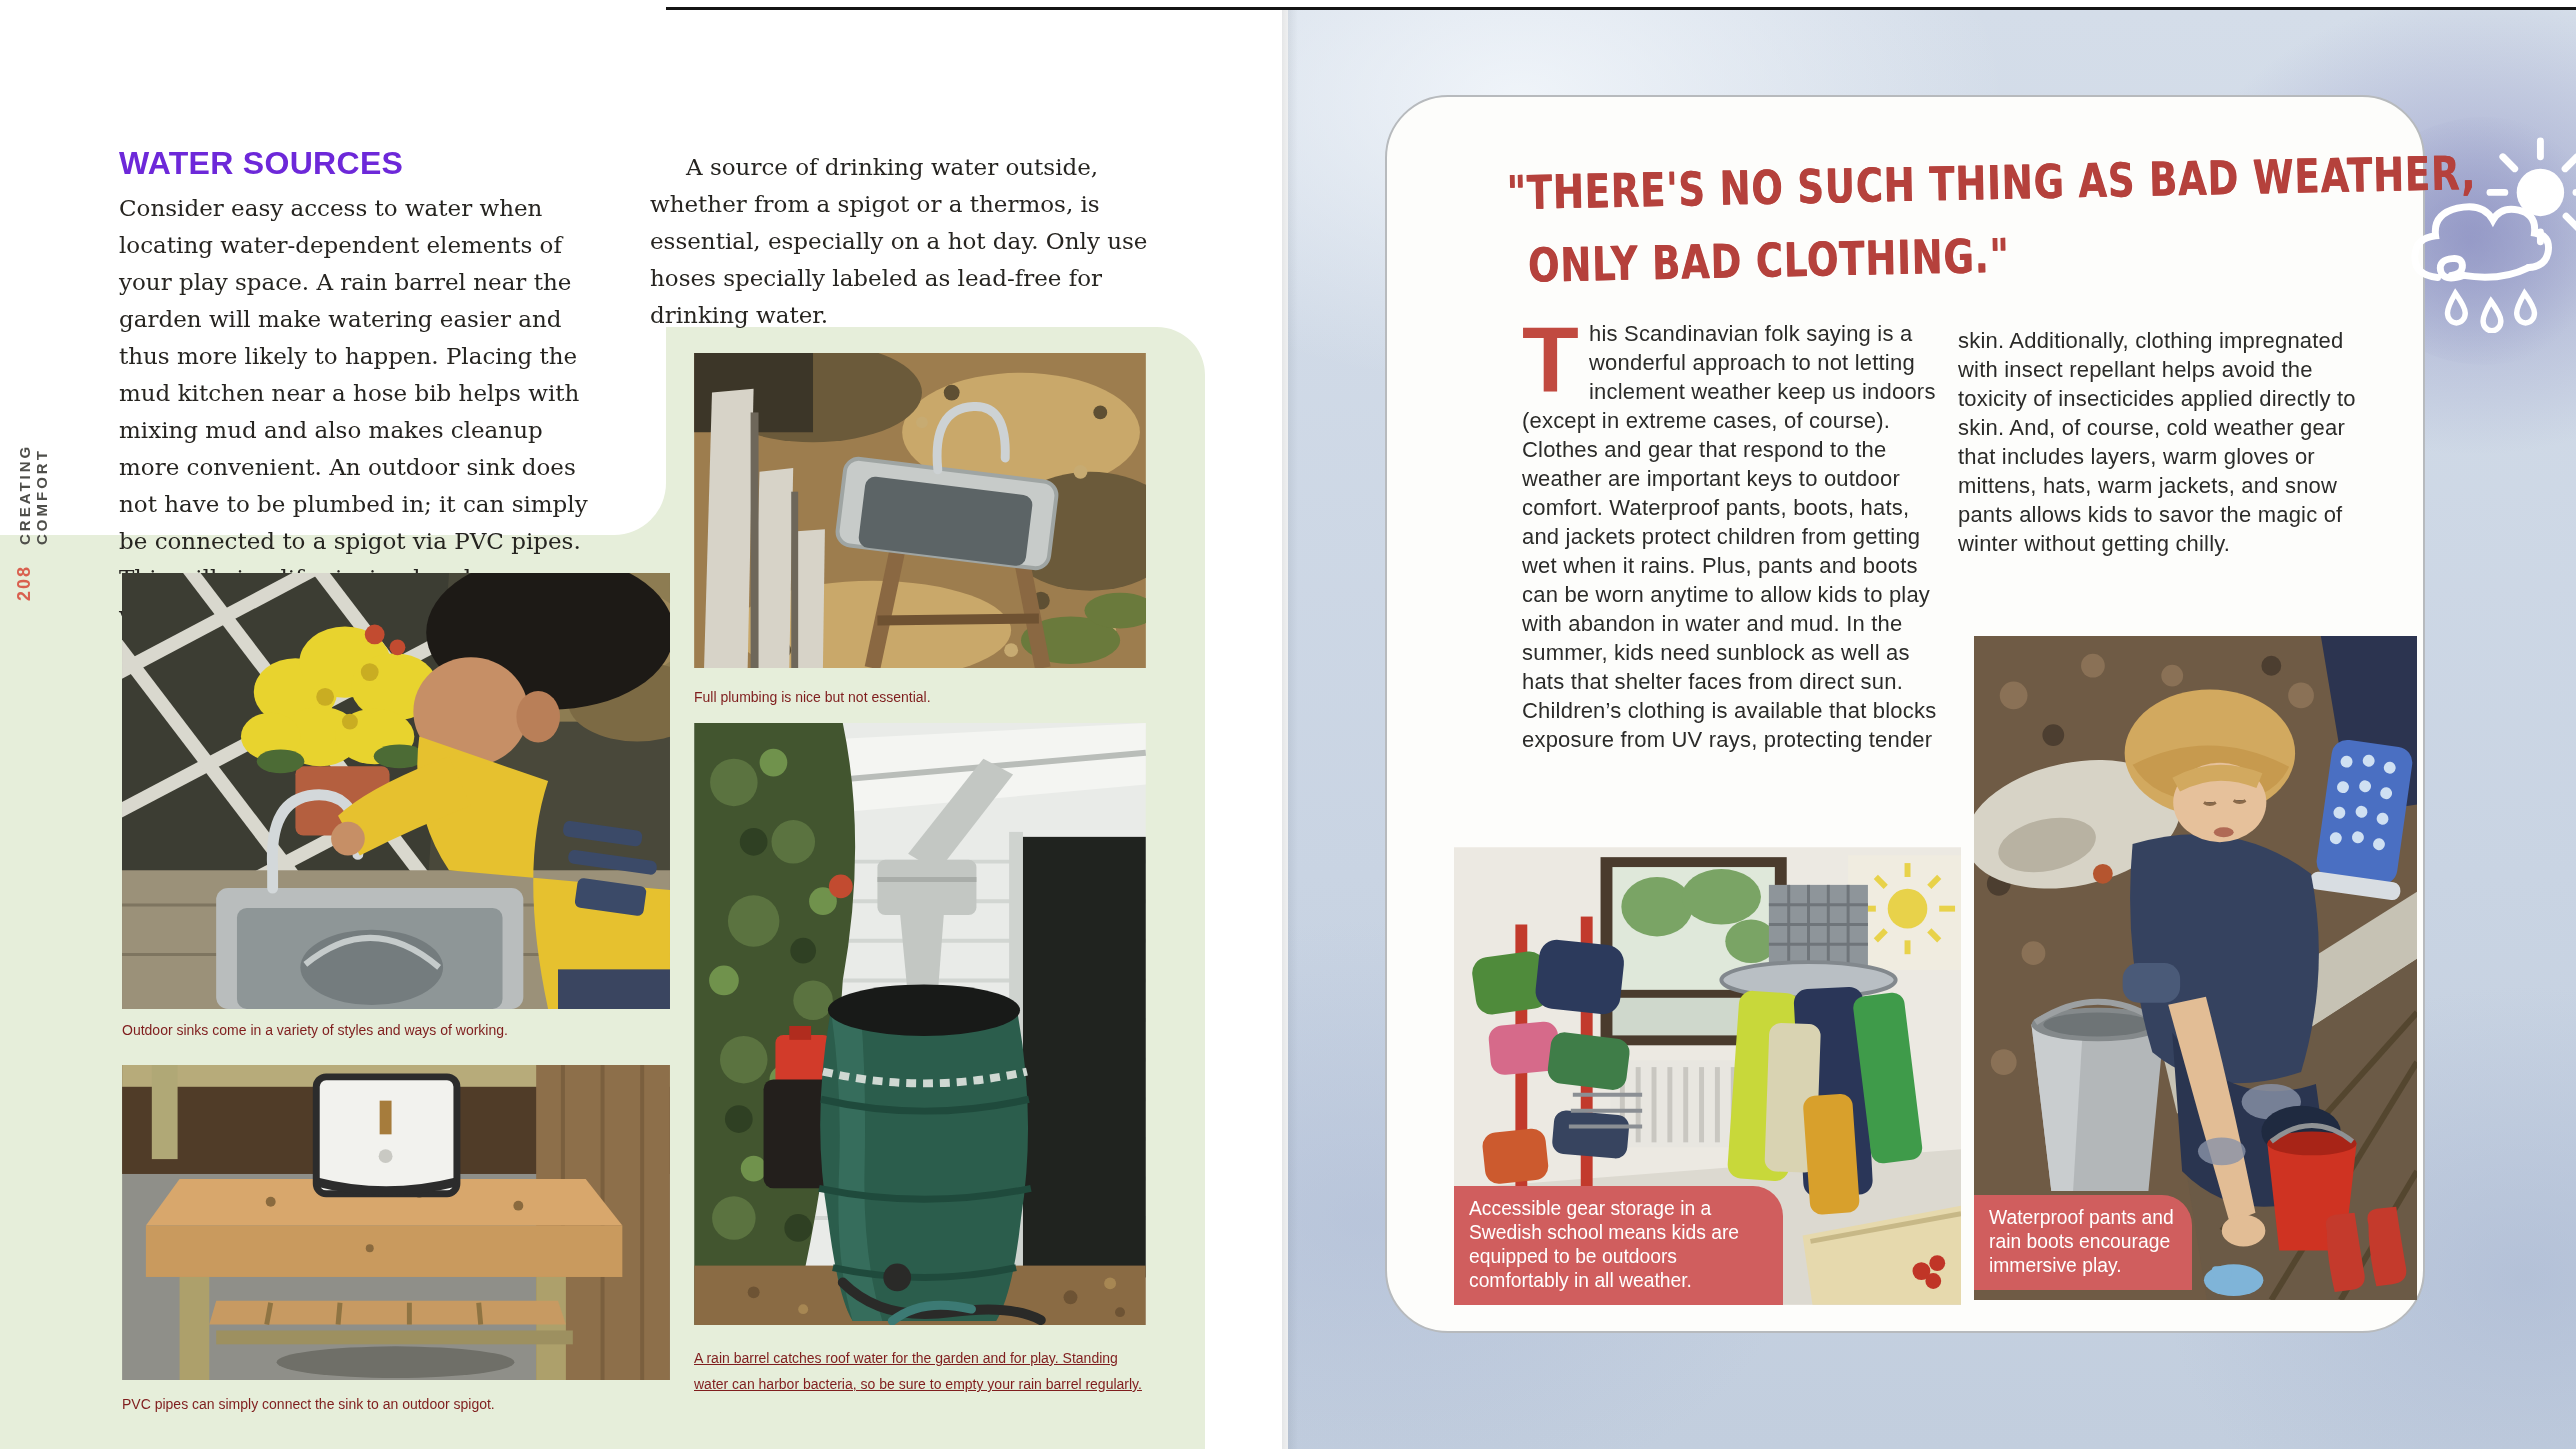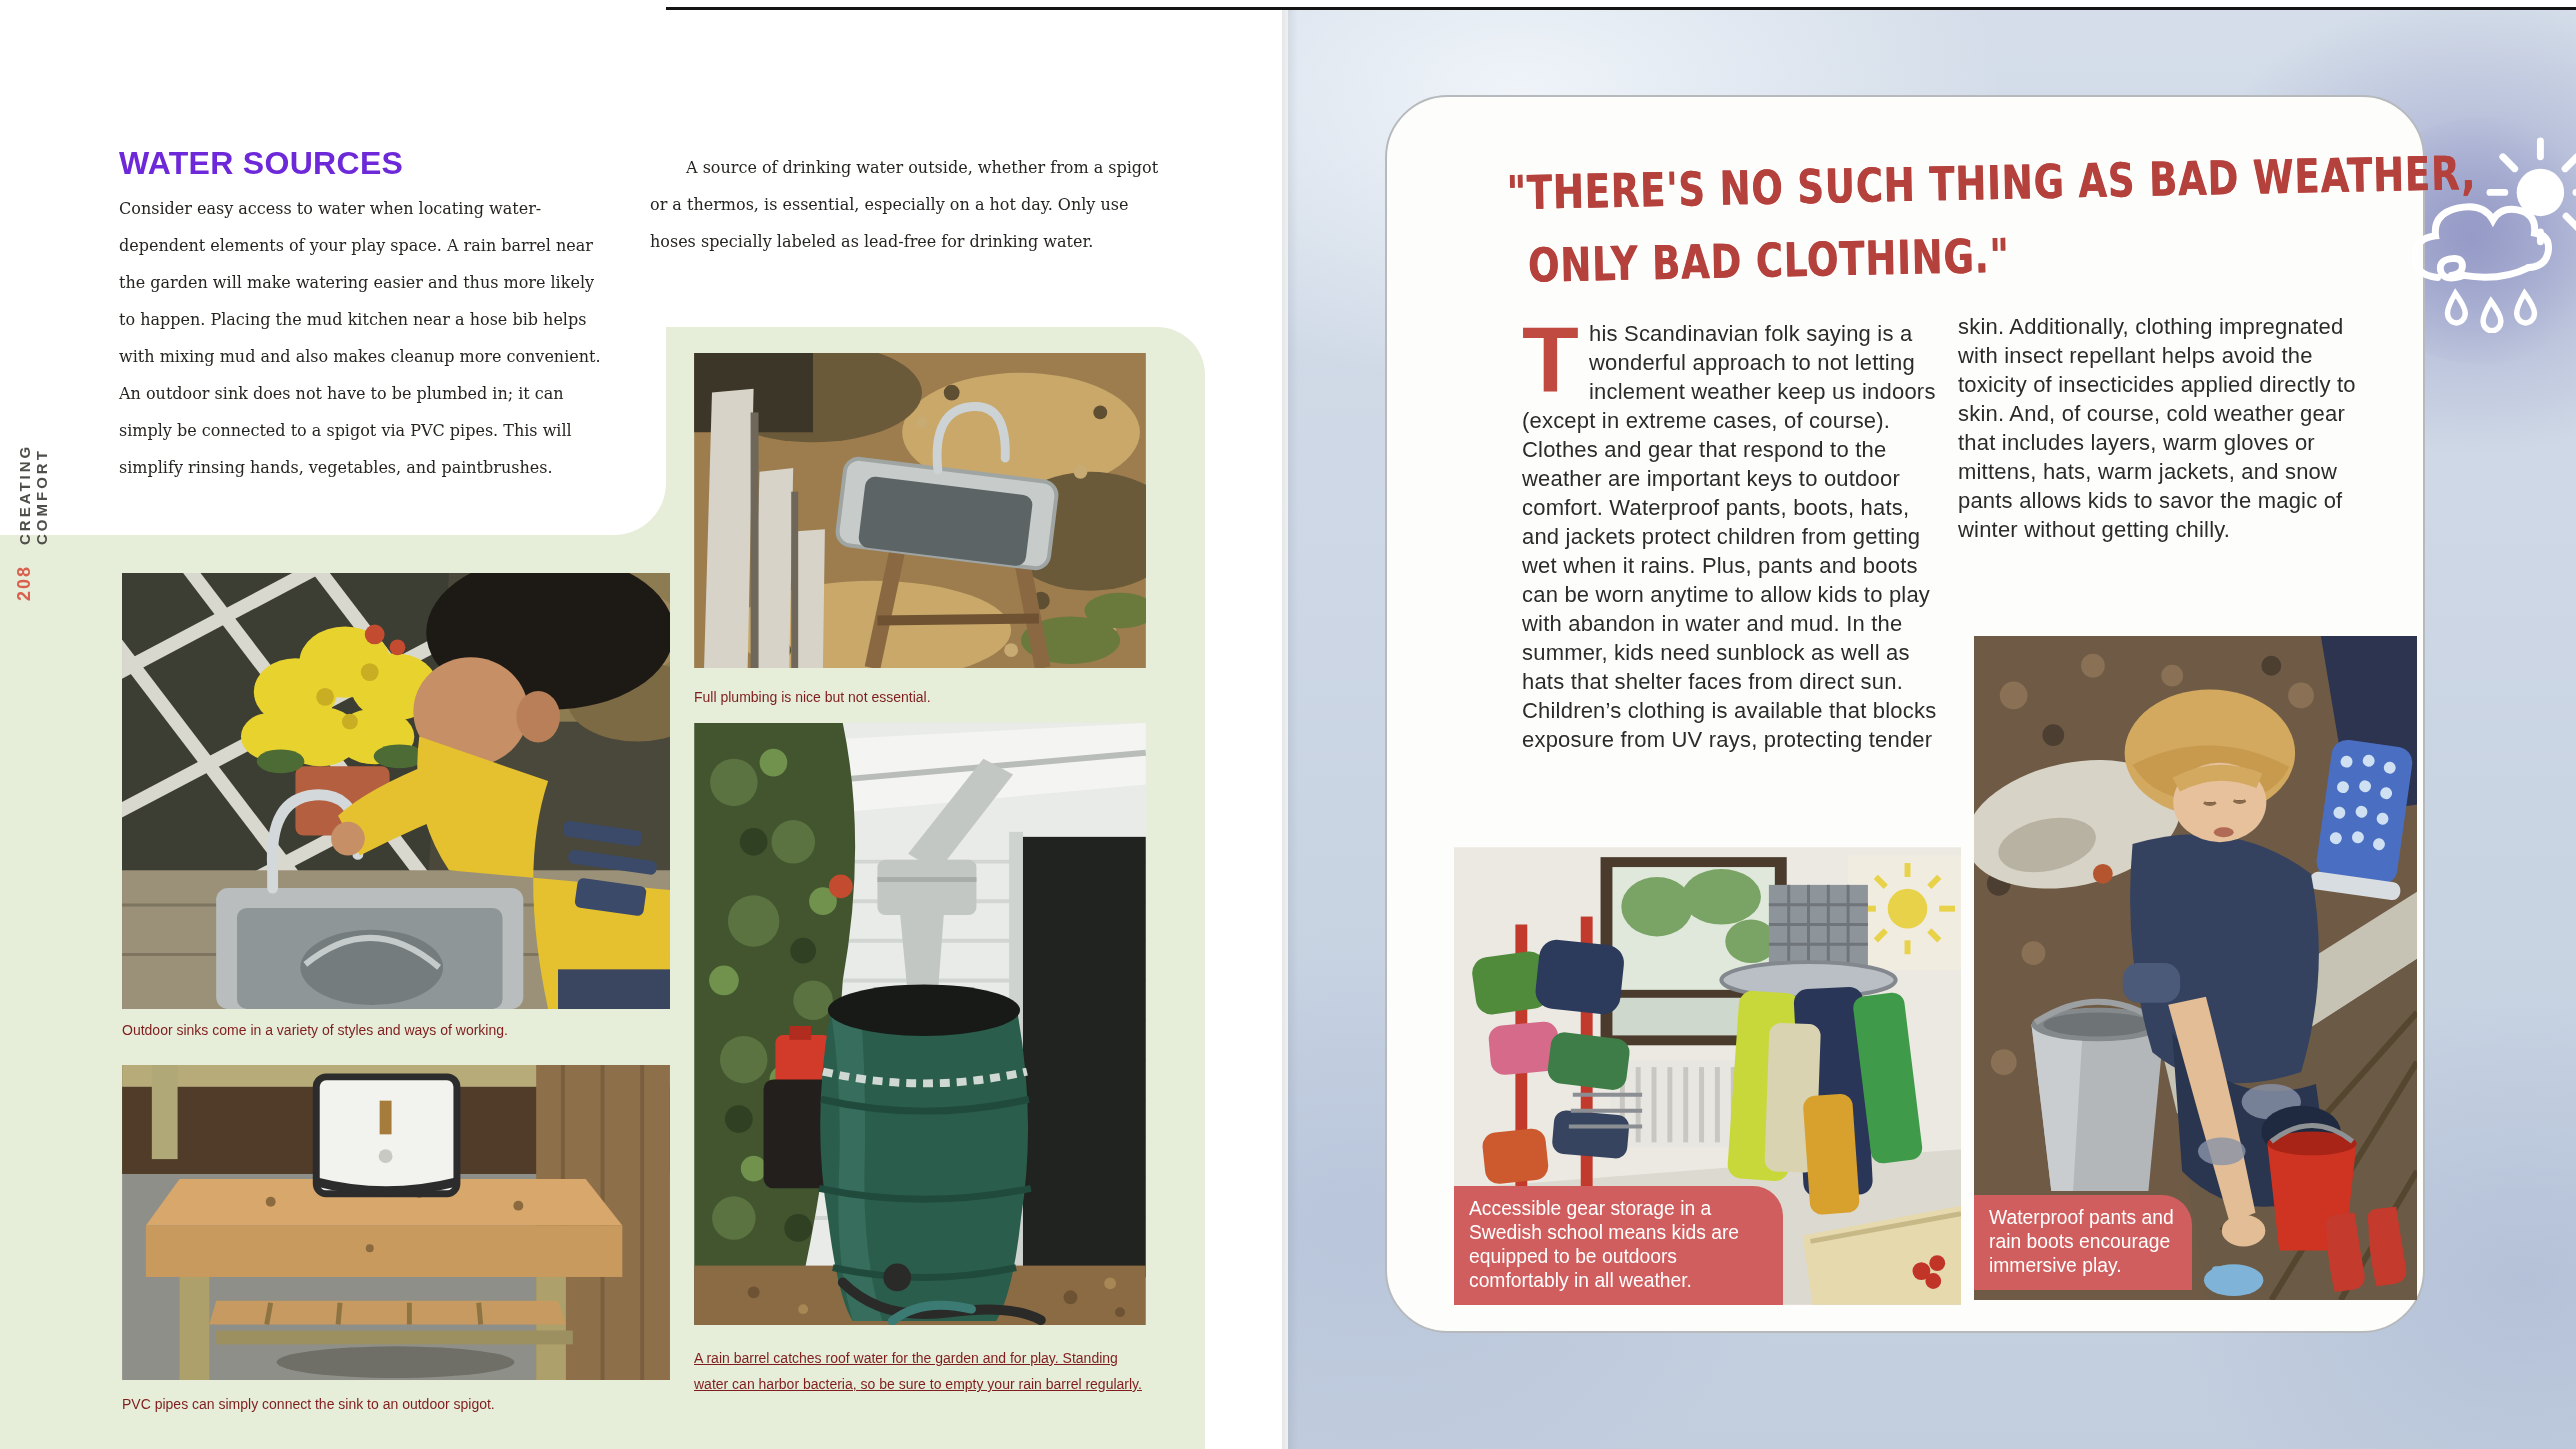--- a/index.html
+++ b/index.html
@@ -8,21 +8,21 @@
   .abs{position:absolute;}
 
   
   #top-rule{left:0;top:7px;width:2576px;height:3px;background:#141414;}
   #green-panel{left:0;top:327px;width:1205px;height:1123px;background:#e6eeda;
                border-radius:0 48px 0 0;}
   #white-card{left:0;top:0;width:666px;height:535px;background:#ffffff;
               border-radius:0 0 52px 0;}
   #left-heading{left:119px;top:145px;font-size:32px;font-weight:bold;color:#6d28d9;
                 letter-spacing:0.3px;}
-  .serif-body{font-family:"DejaVu Serif","Liberation Serif",serif;font-size:16px;
+  .serif-body{font-family:"DejaVu Serif","Liberation Serif",serif;font-size:23px;
               line-height:37px;color:#262420;text-align:left;}
   #left-col1{left:119px;top:190px;width:487px;}
   #left-col2{left:650px;top:149px;width:511px;text-indent:36px;}
   .vtext{writing-mode:vertical-rl;transform:rotate(180deg);}
   #sidebar-label{left:16px;top:347px;height:198px;font-size:15px;font-weight:bold;
                  letter-spacing:3px;color:#4e4e4a;}
   #page-number{left:14px;top:551px;height:50px;font-size:18px;font-weight:bold;
                letter-spacing:2px;color:#d9604f;}
   .caption{font-size:14px;line-height:26px;color:#7f1d1d;}
   #cap-outdoor{left:122px;top:1017px;width:594px;}
@@ -48,21 +48,21 @@
   #quote-card{left:1385px;top:95px;width:1036px;height:1234px;background:#fdfdfb;
               border:2px solid #b7babd;border-radius:63px;}
   #quote-wrap{left:1506px;top:166px;transform:rotate(-1.2deg) scale(.9,1.14);
               transform-origin:0 0;color:#b5413c;font-weight:bold;
               font-family:"DejaVu Sans","Liberation Sans",sans-serif;}
   .quote-line{white-space:nowrap;font-size:41px;letter-spacing:1px;
               text-shadow:0.6px 0 0 #b5413c;}
   #quote-l2{margin-left:22px;margin-top:16px;}
   .rbody{font-size:22px;line-height:29px;letter-spacing:0.2px;color:#2b2b29;}
   #right-col1{left:1522px;top:319px;width:418px;}
-  #right-col2{left:1958px;top:312px;width:416px;}
+  #right-col2{left:1958px;top:326px;width:416px;}
   #dropcap{float:left;font-size:93px;line-height:79px;height:83px;color:#c14a40;
            font-weight:bold;margin:2px 10px 0 0;}
   .cap-box{position:absolute;left:0;background:#d05e5e;color:#ffffff;font-size:19.3px;
            line-height:24px;padding:11px 15px 12px 15px;border-radius:0 30px 0 0;
            box-sizing:border-box;}
   #cap-box-gear{bottom:0;width:329px;}
   #cap-box-waterproof{bottom:10px;width:218px;}
 </style>
 </head>
 <body>

